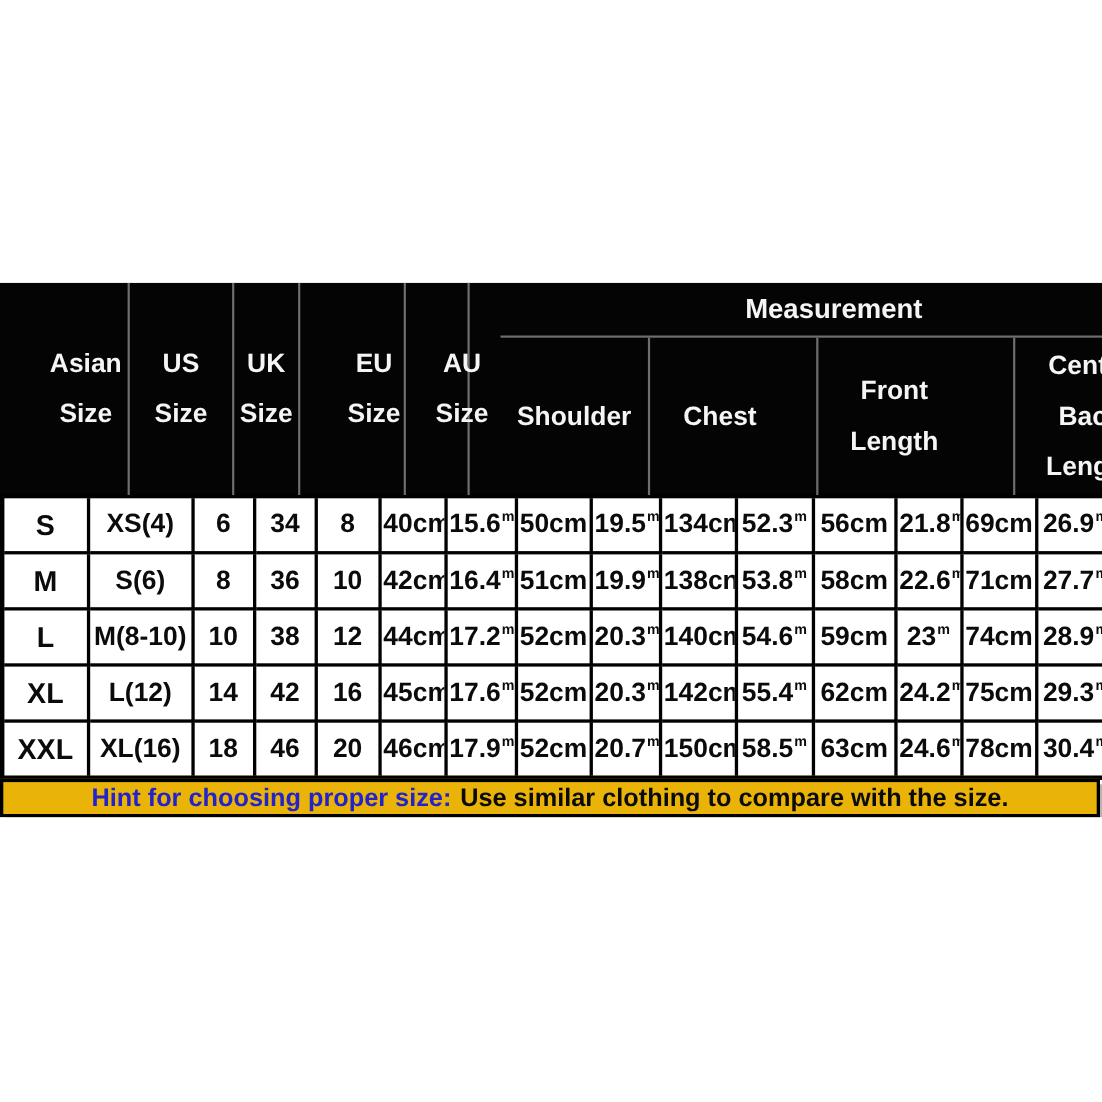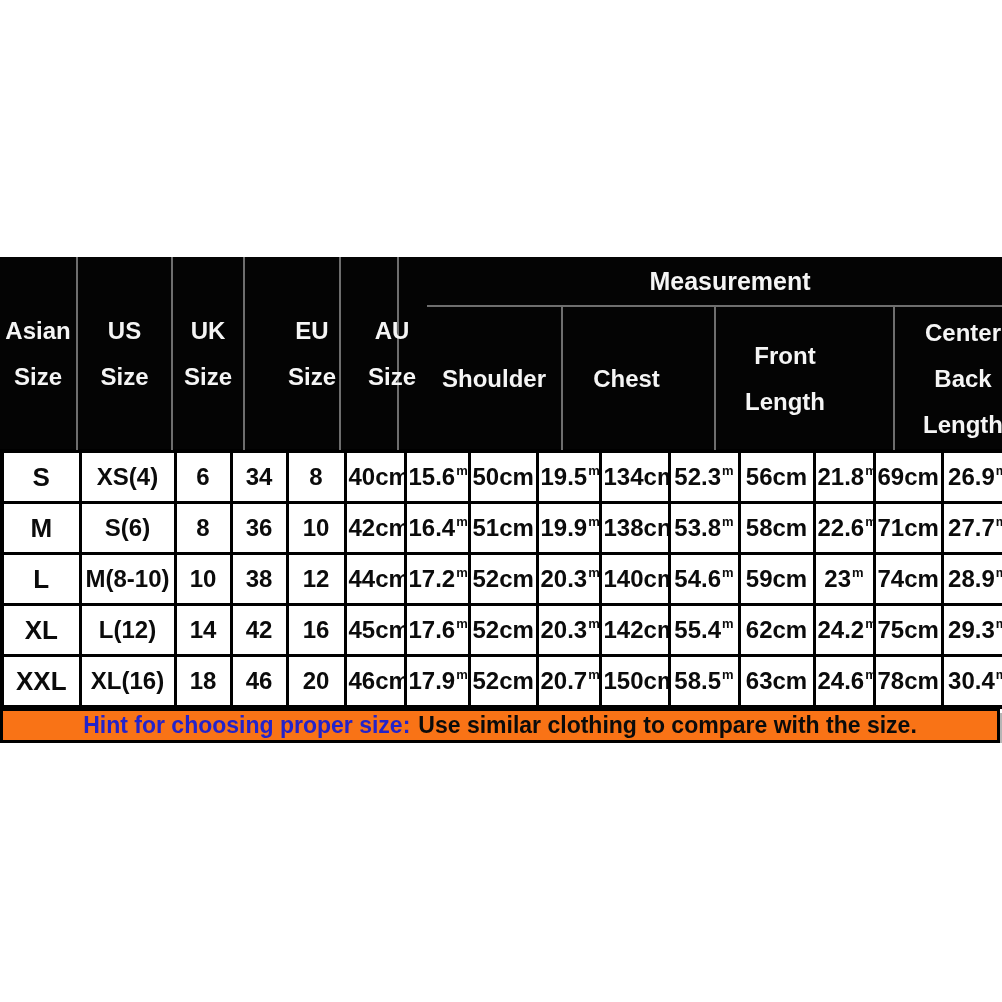--- a/index.html
+++ b/index.html
@@ -33,23 +33,23 @@
     box-sizing: border-box;
     border-right: 2px solid var(--grid-light, #6e6e6e);
     display: flex;
     flex-direction: column;
     justify-content: center;
     align-items: center;
     font-size: 24px;
     line-height: 46px;
     text-align: center;
   }
-  .size-hcell:nth-child(1) { width: 78px; }
+  .size-hcell:nth-child(1) { width: 78px; margin-left: 40px; }
   .size-hcell:nth-child(2) { width: 95px; }
-  .size-hcell:nth-child(3) { width: 72px; }
+  .size-hcell:nth-child(3) { width: 60px; }
   .size-hcell:nth-child(4) { width: 56px; margin-left: 40px; }
   .size-hcell:nth-child(5) { width: 58px; padding-left: 46px; }
 
   .meas { flex: 1; display: flex; flex-direction: column; padding-left: 28px; }
   .meas-title {
     height: 48px;
     border-bottom: 2px solid var(--grid-light, #6e6e6e);
     display: flex;
     align-items: center;
     justify-content: center;
@@ -104,21 +104,21 @@
     margin-left: 1px;
   }
 
   
   .hint {
     box-sizing: border-box;
     width: 1000px;
     height: 35px;
     margin-top: -1px;
     border: 3px solid var(--grid-dark, #000000);
-    background: #f97316;
+    background: #eab308;
     box-shadow: 4px 4px 0 -1px #b5b5b5;
     display: flex;
     align-items: center;
     justify-content: center;
     font-weight: bold;
     font-size: 23px;
     white-space: nowrap;
   }
   .hint-label { color: var(--hint-label, #2323cb); }
   .hint-text  { color: var(--body-text, #0b0b0b); margin-left: 8px; }

